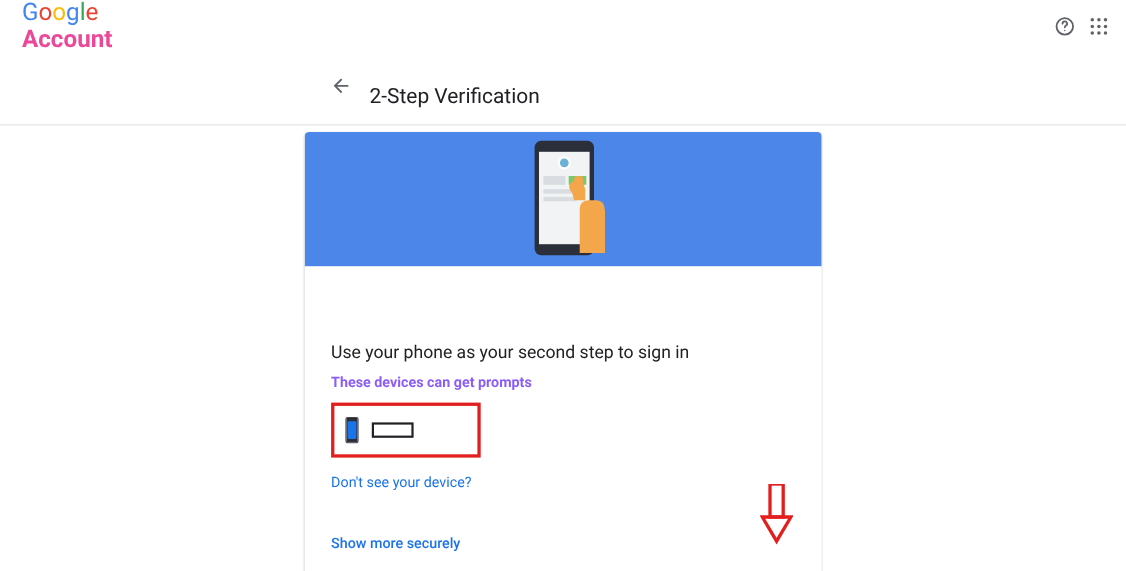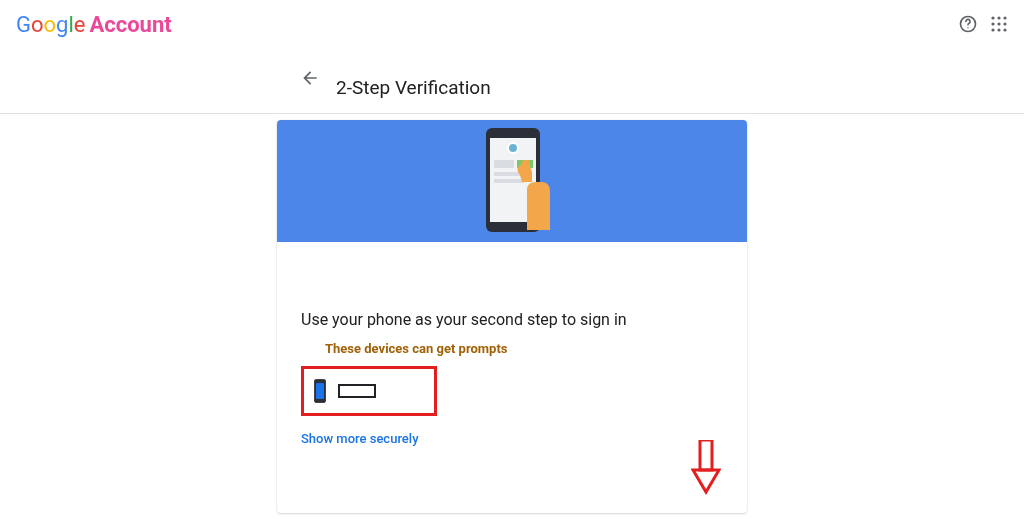--- a/index.html
+++ b/index.html
@@ -11,21 +11,21 @@
       height: 519px;
       overflow: hidden;
     }
     .header {
       height: 48px;
       display: flex;
       align-items: center;
       justify-content: space-between;
       padding: 0 16px;
     }
-    .brand { display: flex; align-items: baseline; font-size: 22px; }
+    .brand { display: flex; align-items: baseline; font-size: 22px; flex-direction: column; }
     .brand .g1 { color: #4285f4; }
     .brand .g2 { color: #ea4335; }
     .brand .g3 { color: #fbbc05; }
     .brand .g4 { color: #4285f4; }
     .brand .g5 { color: #34a853; }
     .brand .g6 { color: #ea4335; }
     .brand .acct { color: #ec4899; margin-left: 4px; font-weight: 700; }
     .header-right { display: flex; align-items: center; gap: 12px; color: #5f6368; }
     .help-icon, .apps-icon { cursor: pointer; display: inline-flex; }
     .subheader {
@@ -50,21 +50,21 @@
       background: #4d86e9;
       height: 122px;
       display: flex;
       justify-content: center;
       align-items: flex-end;
       position: relative;
     }
     .card-body { padding: 20px 24px 18px; }
     .title2 { font-size: 16px; color: #202124; margin-bottom: 12px; font-weight: 400; margin-top: 48px; }
     .desc { font-size: 13px; color: #5f6368; line-height: 1.5; margin-bottom: 22px; }
-    .subtitle { font-size: 13px; font-weight: 700; color: #a16207; margin-bottom: 10px; margin-left: 24px; }
+    .subtitle { font-size: 13px; font-weight: 700; color: #8b5cf6; margin-bottom: 10px; }
     .device-row {
       border: 3px solid #e21e1e;
       padding: 10px 10px;
       width: 136px;
       display: flex;
       align-items: center;
       gap: 12px;
       margin-bottom: 12px;
     }
     .device-placeholder {
@@ -154,20 +154,23 @@
 
     <div class="card-body">
       <div class="title2">Use your phone as your second step to sign in</div>
       <div class="subtitle">These devices can get prompts</div>
 
       <div class="device-row">
         <div class="phone-mini"></div>
         <div class="device-placeholder"></div>
       </div>
 
+      <div class="link-wrap">
+        <a class="link">Don't see your device?</a>
+      </div>
 
       <a class="link" style="font-weight:500">Show more securely</a>
 
       <div class="footer-row">
         
       </div>
     </div>
 
     <svg class="red-arrow" width="30" height="56" viewBox="0 0 30 56">
       <rect x="9" y="0" width="12" height="30" fill="none" stroke="#e21e1e" stroke-width="3"></rect>

